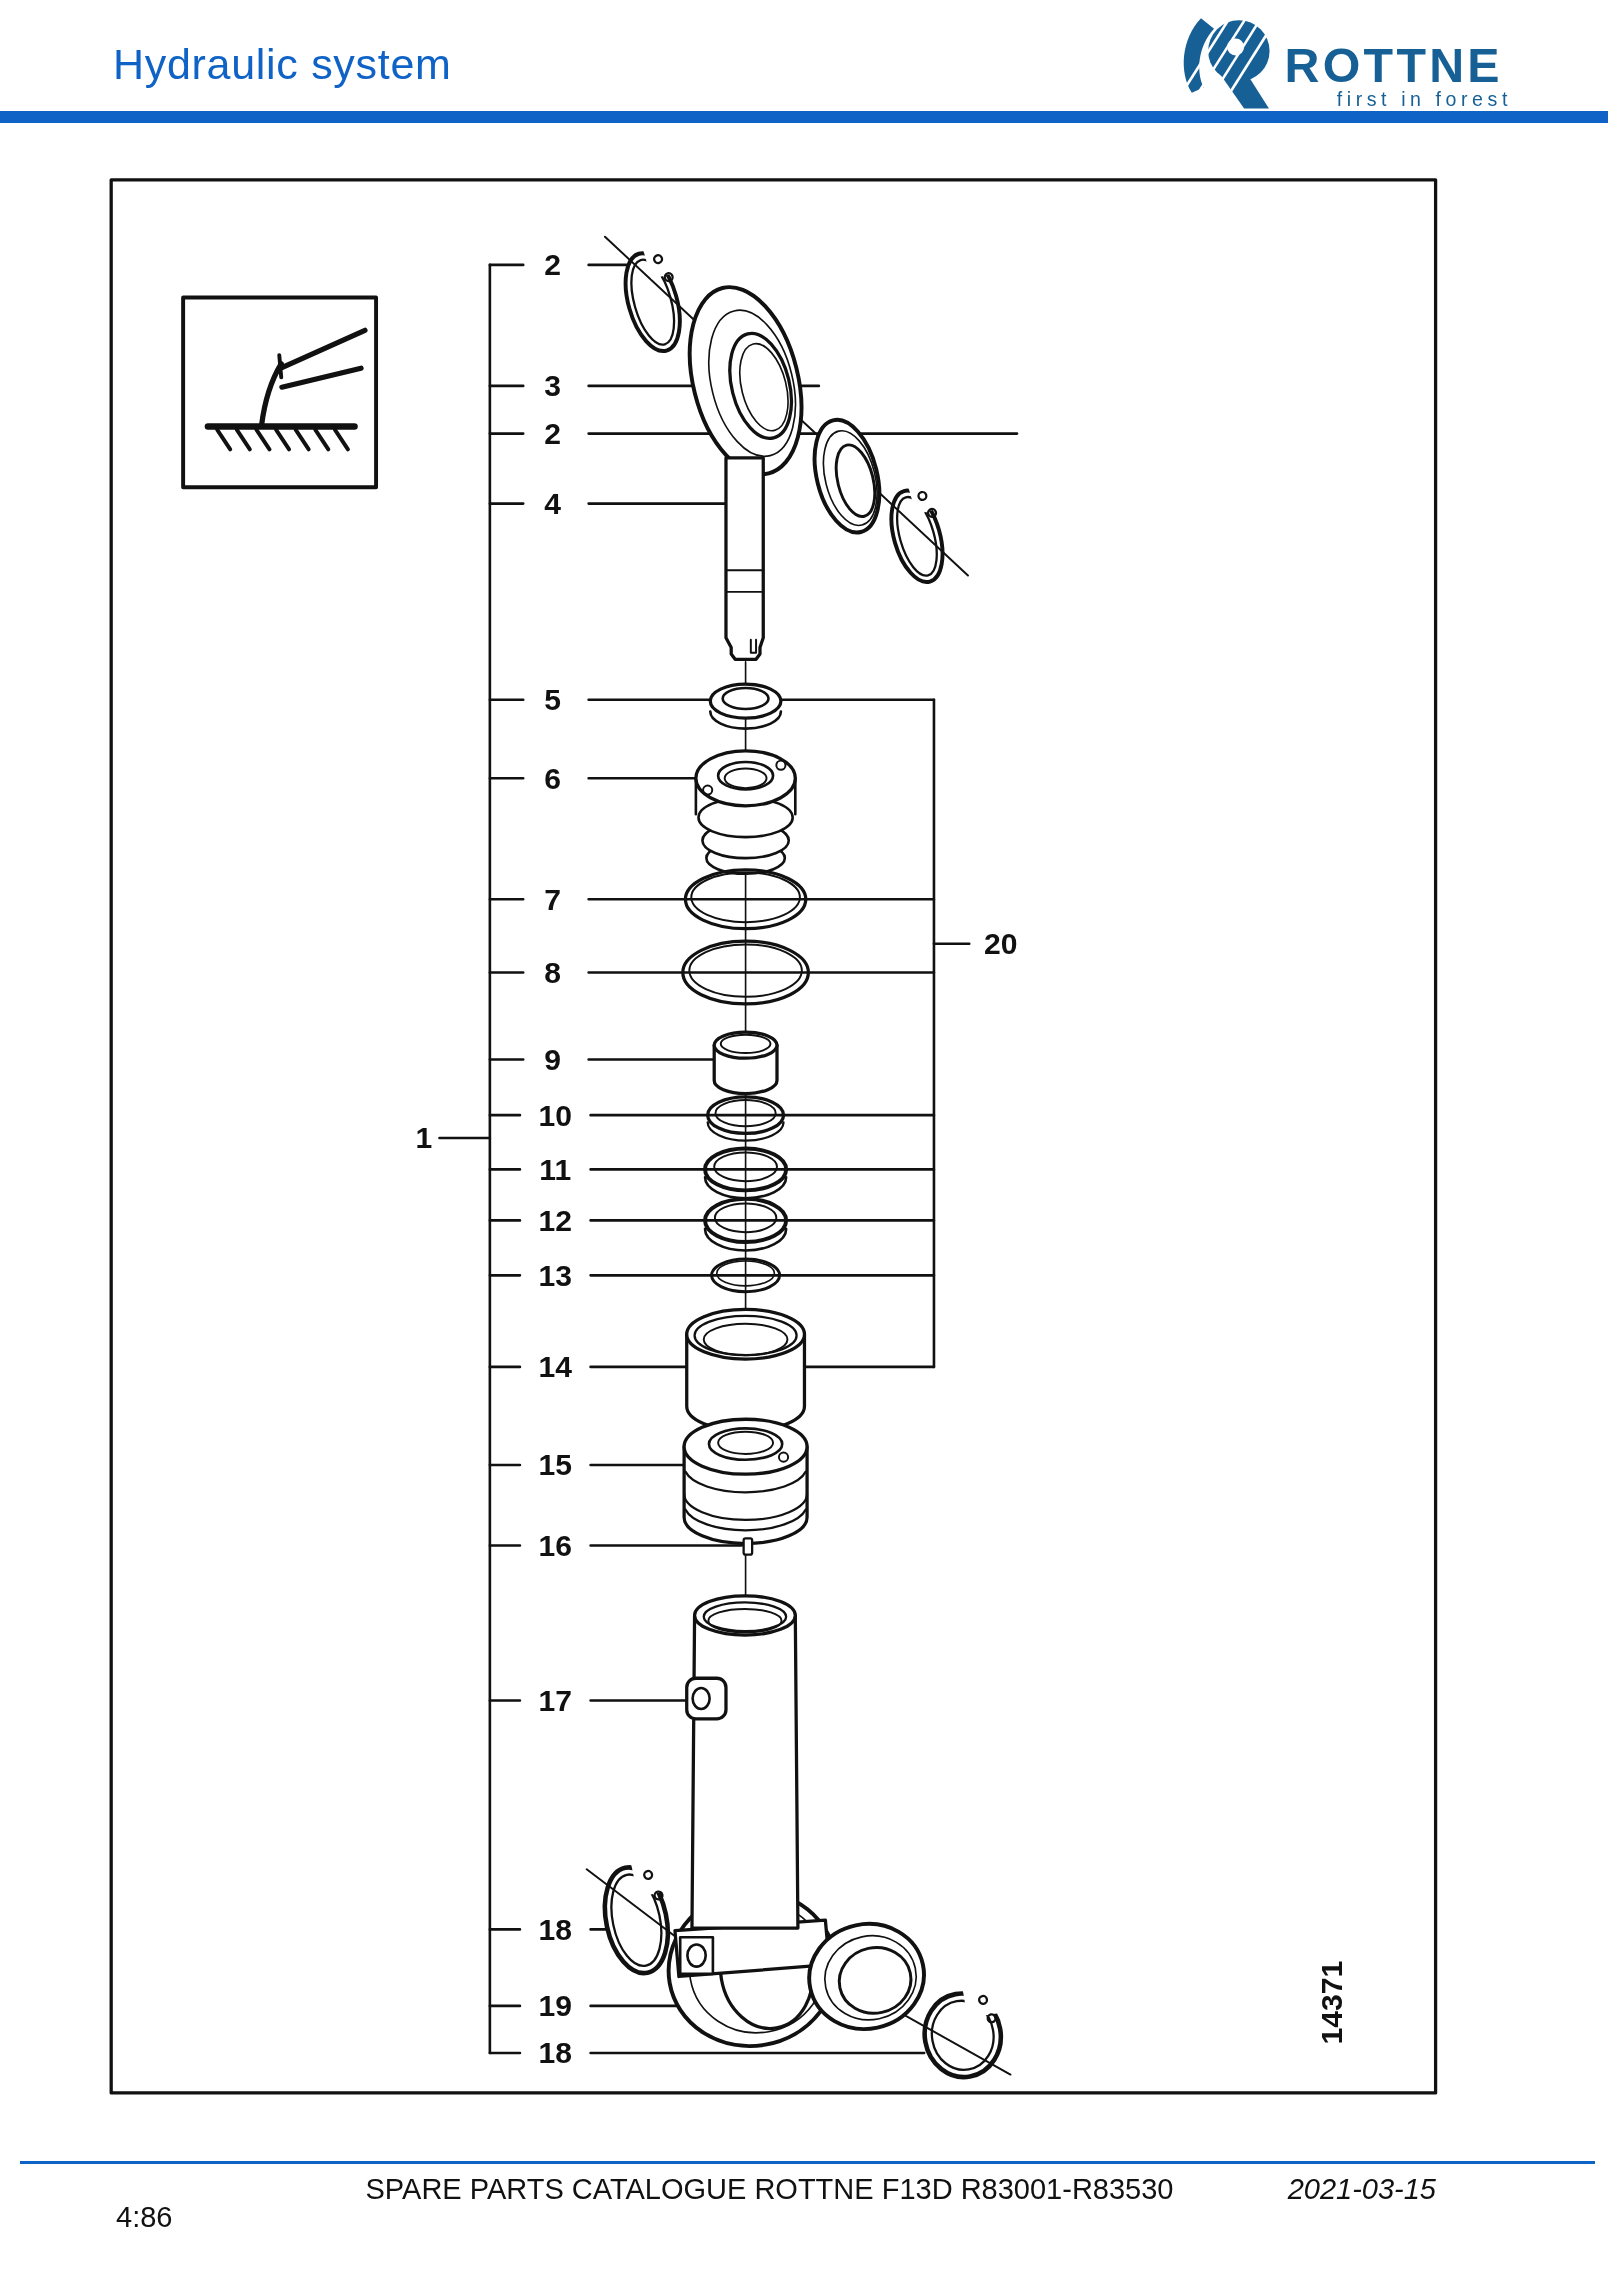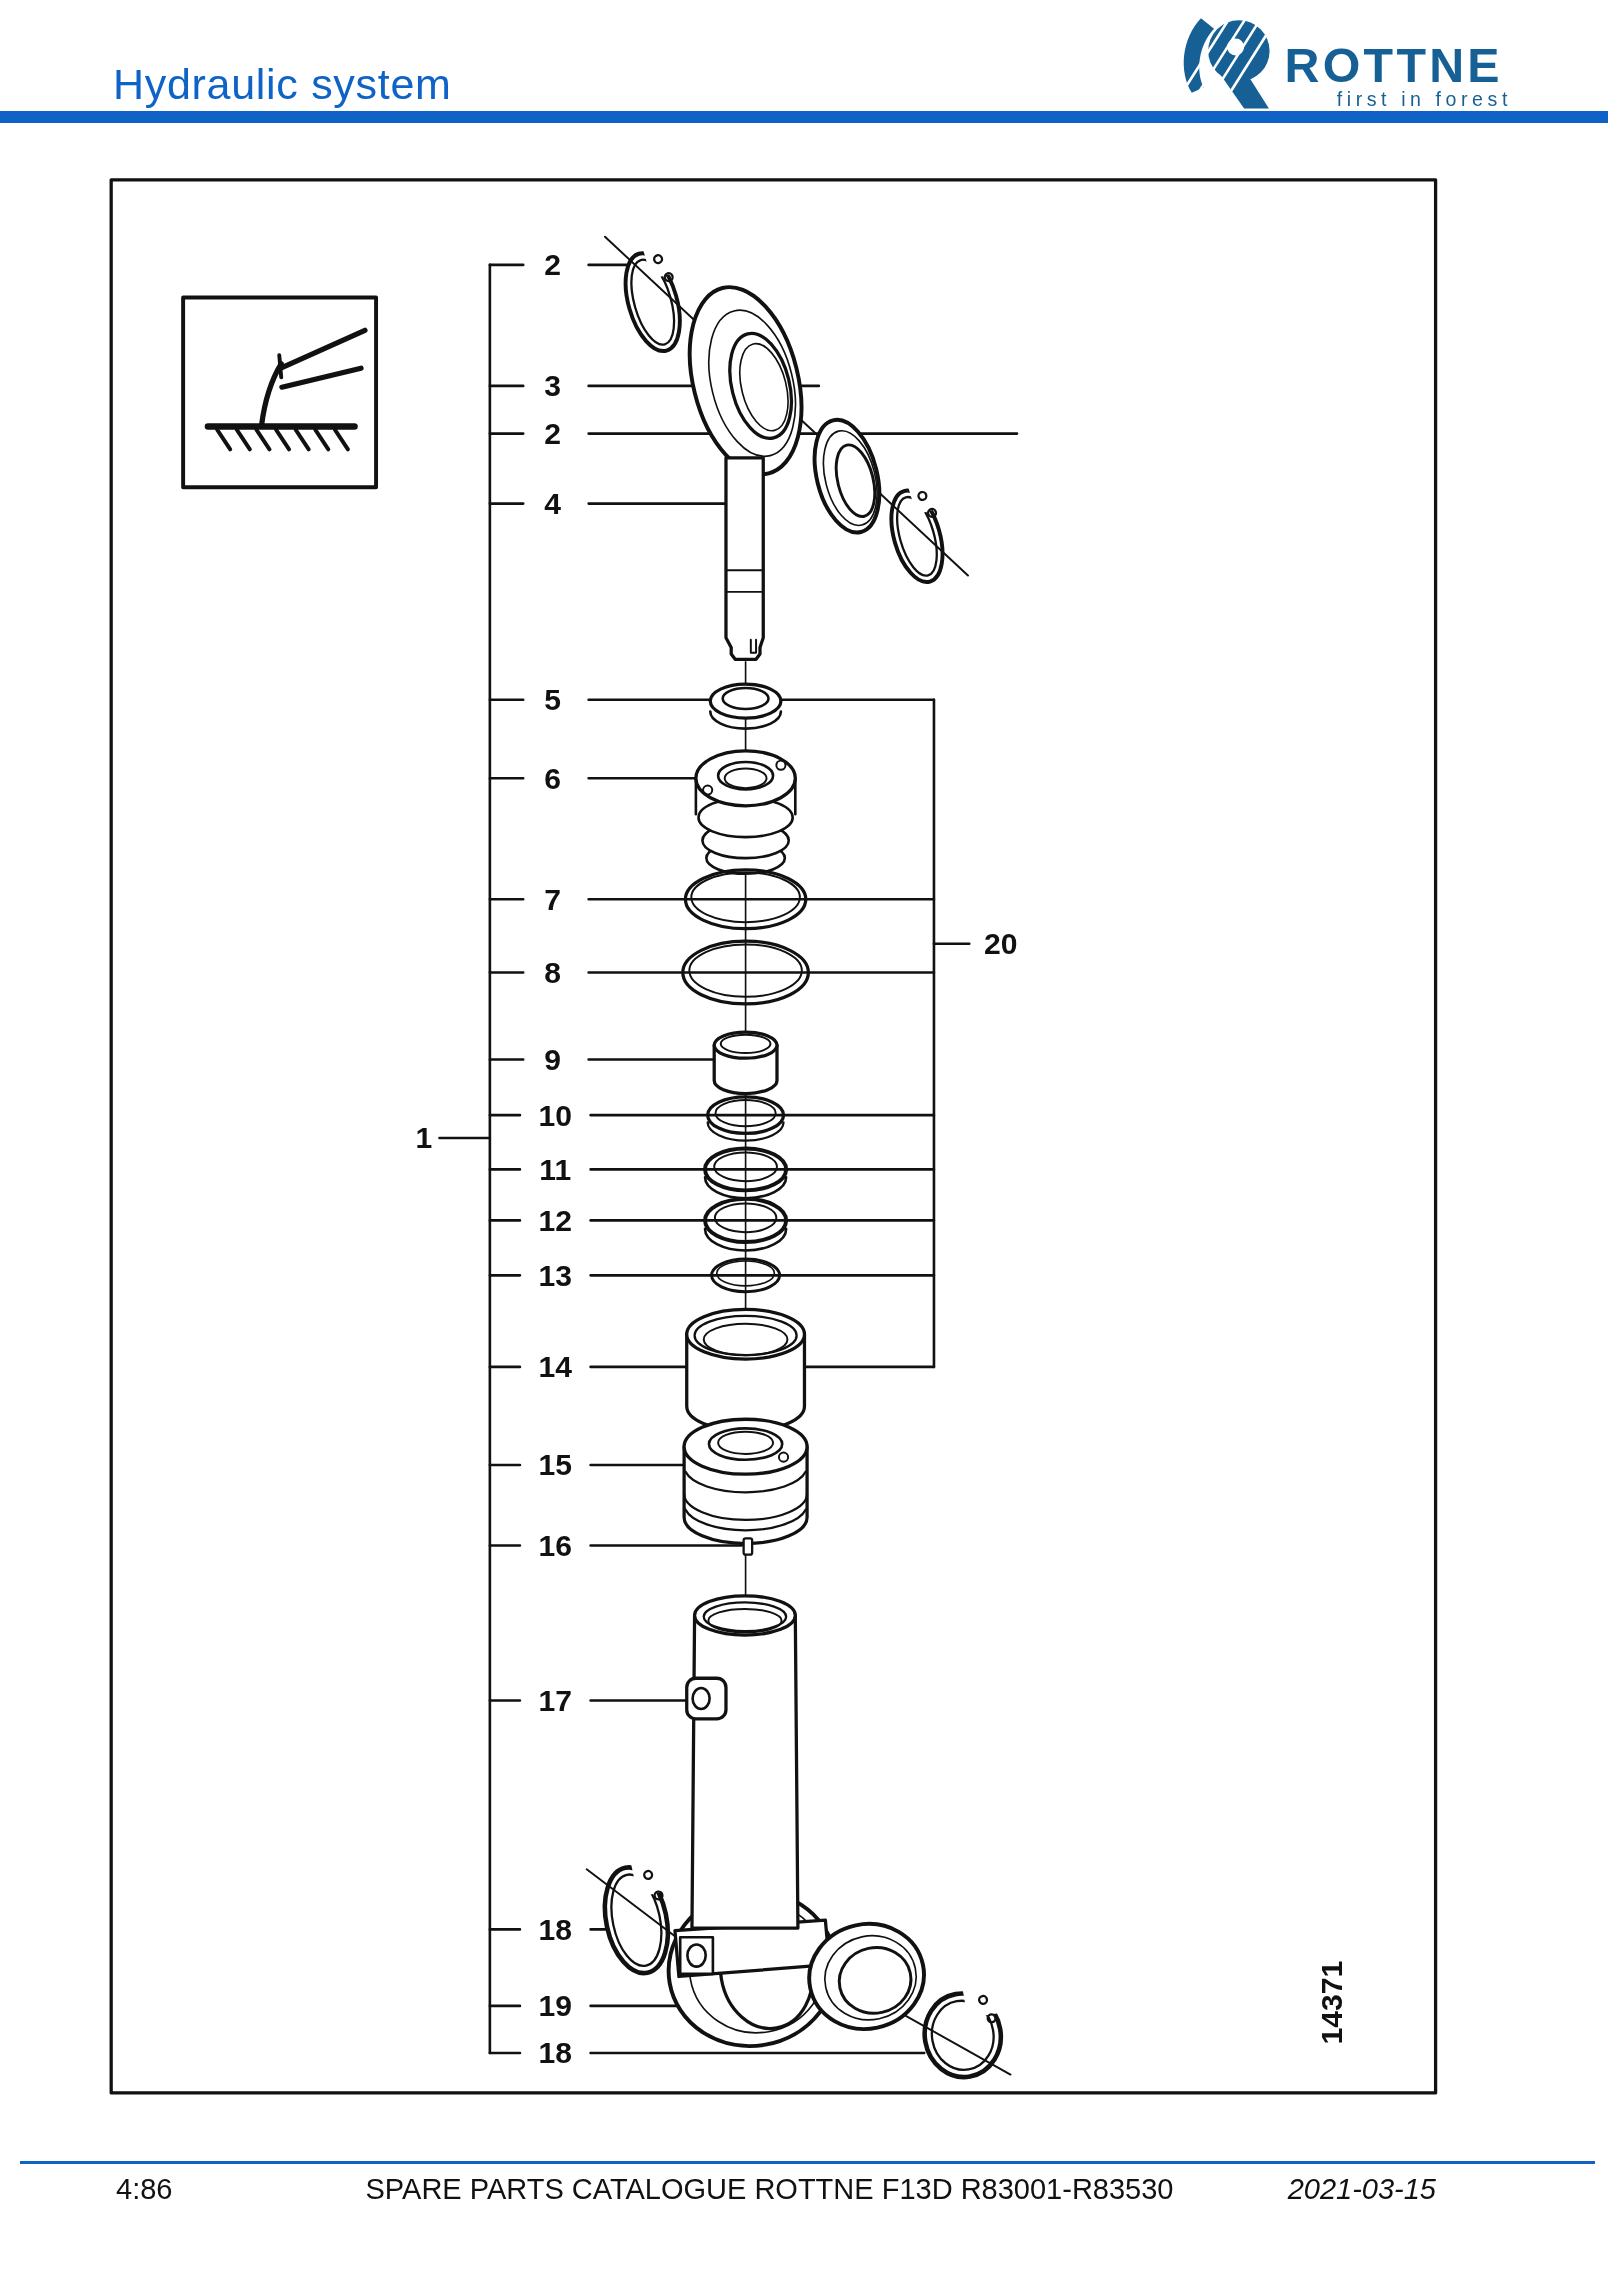--- a/index.html
+++ b/index.html
@@ -1,23 +1,23 @@
 <!DOCTYPE html>
 <html style="font-size:10.5px"><head>
 <meta charset="utf-8">
 <style>
   html,body{margin:0;padding:0;background:#fff;}
   body{width:1622px;height:2295px;position:relative;font-family:"Liberation Sans",sans-serif;overflow:hidden;}
   .abs{position:absolute;}
-  #page-title{left:113px;top:60px;font-size:43px;font-weight:400;letter-spacing:0.7px;}
+  #page-title{left:113px;top:40px;font-size:43px;font-weight:400;letter-spacing:0.7px;}
   #header-bar{left:0;top:111px;width:1608px;height:12.4px;}
   #logo-svg{left:1172px;top:13px;width:350px;height:98px;}
   #footer-line{left:19.6px;top:2161px;width:1575px;height:3.3px;}
   .footer-text{top:2173px;font-size:29px;color:#111;}
-  #footer-page{left:116px;}
+  #footer-page{left:116px;margin-top:28px;}
   #footer-center{left:0;width:1459px;text-align:center;margin-left:40px;}
   #footer-date{right:186px;font-style:italic;}
   #diagram{left:0;top:0;width:1622px;height:2295px;}
   #diagram path,#diagram ellipse,#diagram rect,#diagram circle,#diagram line{stroke:#111;stroke-linecap:round;stroke-linejoin:round;}
   .fw{fill:#fff;}
   .fn{fill:none;}
   .nost{stroke:none !important;}
   .lbl{font-family:"Liberation Sans",sans-serif;font-weight:700;font-size:46px;fill:#111;stroke:none !important;}
   .fig{font-family:"Liberation Sans",sans-serif;font-weight:700;font-size:46px;fill:#111;stroke:none !important;}
 </style>

